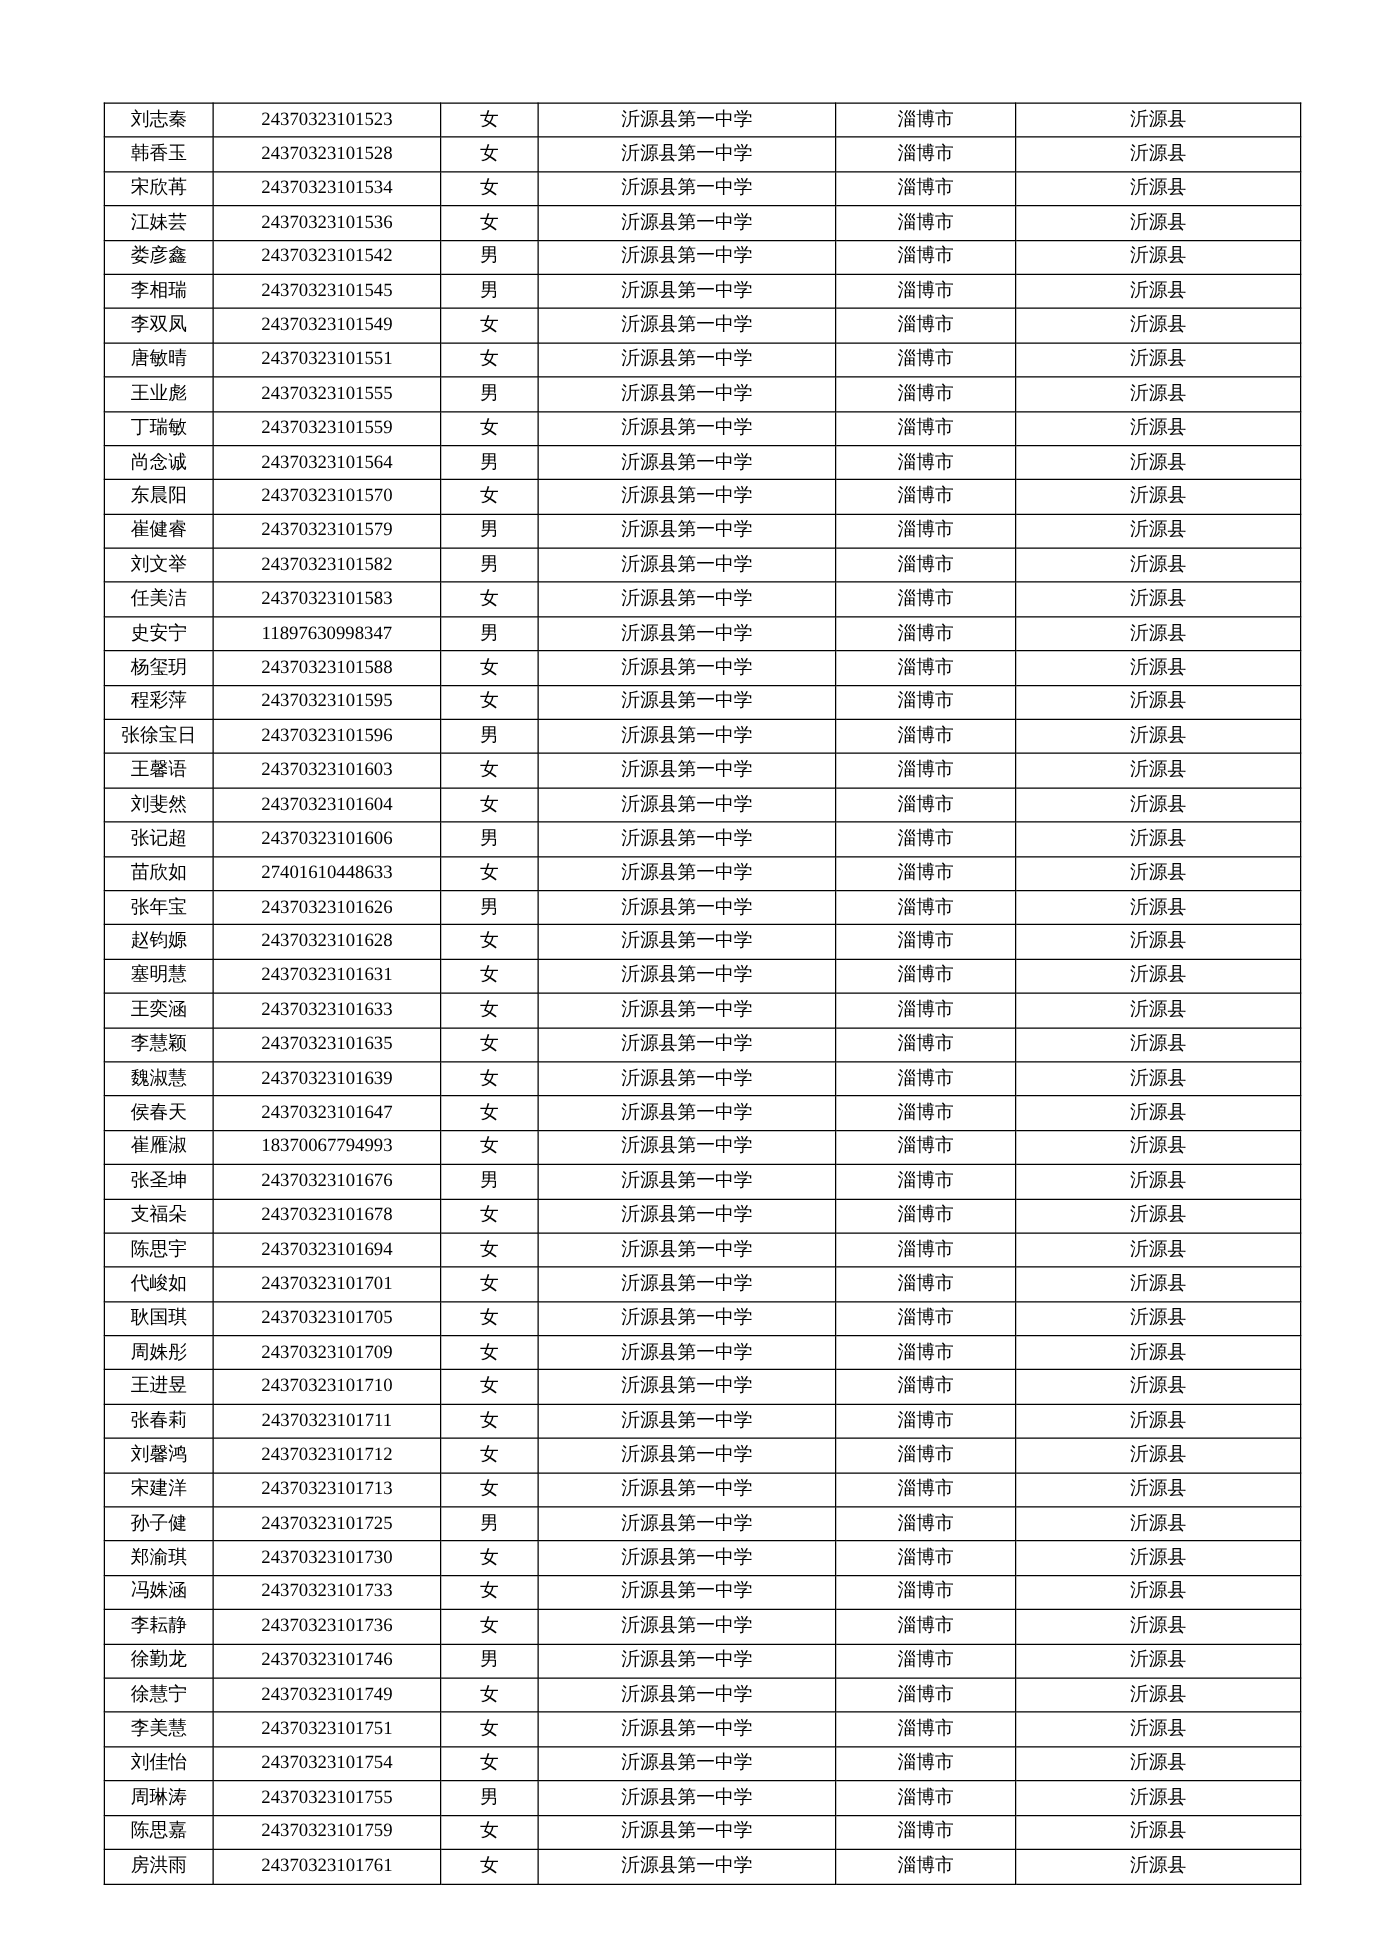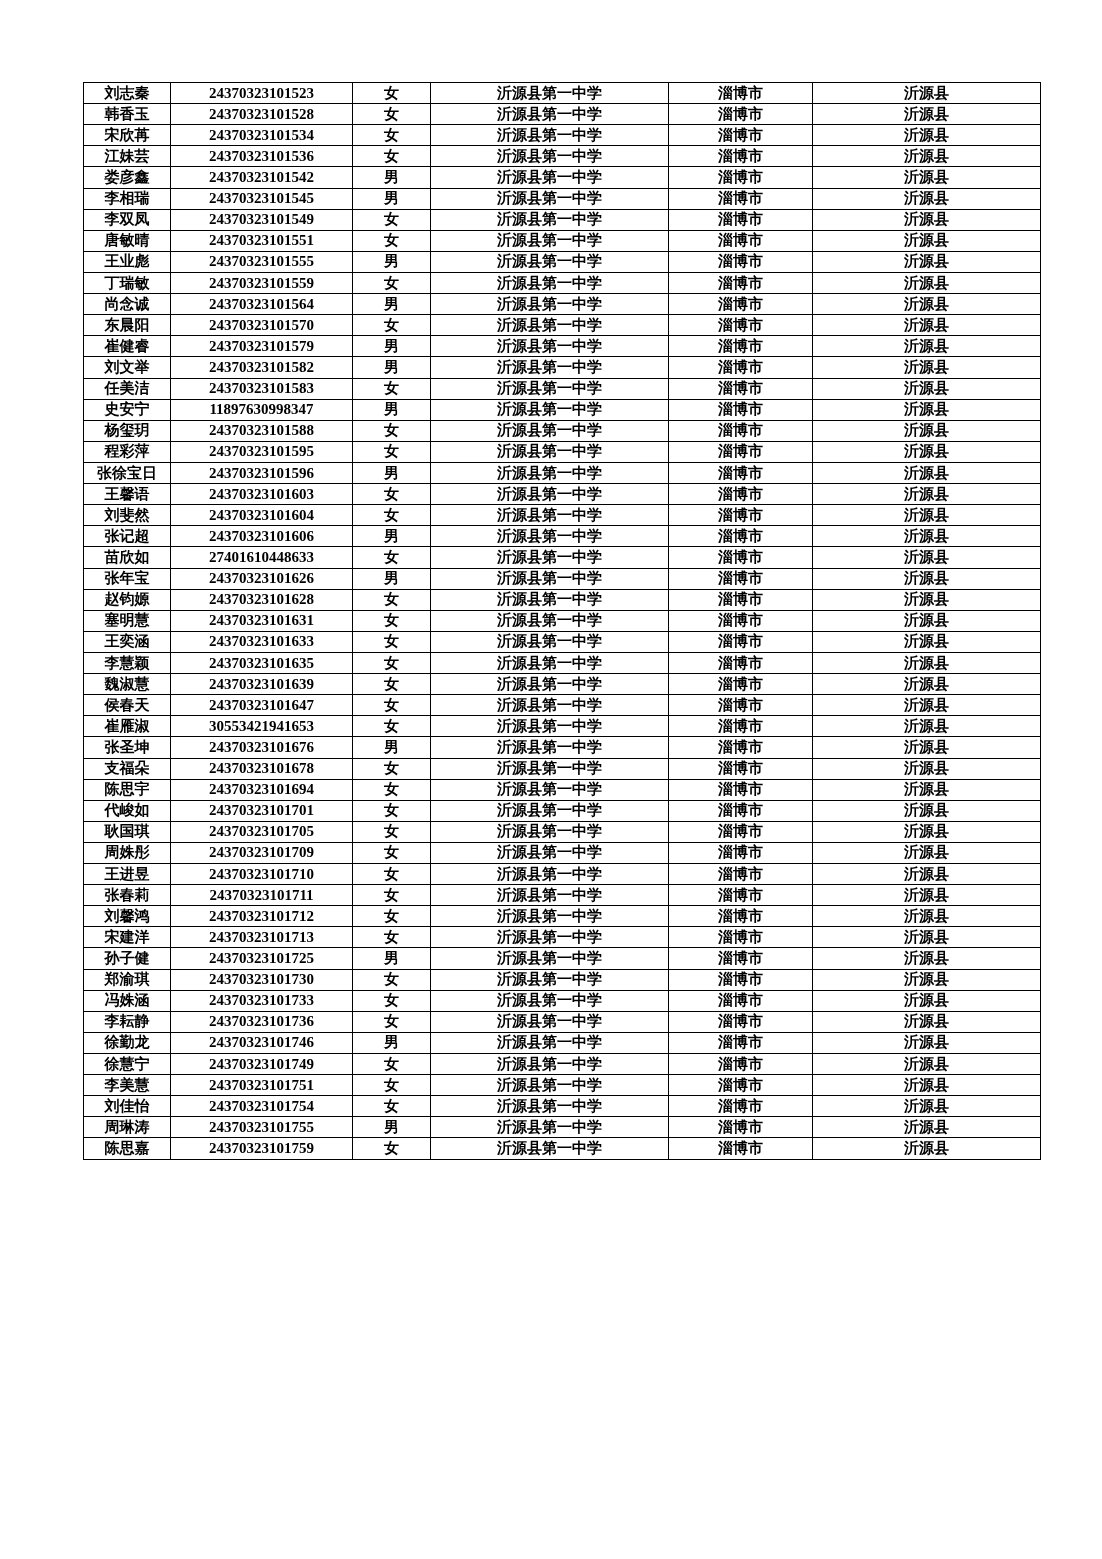--- a/index.html
+++ b/index.html
@@ -14,24 +14,23 @@
     background: #ffffff;
     font-family: "Liberation Serif", serif;
     color: #000000;
     overflow: hidden;
   }
   table.roster {
     position: absolute;
     left: 83px;
     top: 82px;
     width: 957px;
-    height: 1078px;
+    height: 1426px;
     border-collapse: collapse;
     table-layout: fixed;
-    font-weight: bold;
   }
   table.roster td {
     border: 1px solid #000000;
     text-align: center;
     vertical-align: middle;
     font-size: 15px;
     line-height: 1;
     padding: 0;
     white-space: nowrap;
     overflow: hidden;
@@ -303,21 +302,21 @@
         <tr>
           <td>侯春天</td>
           <td>24370323101647</td>
           <td>女</td>
           <td>沂源县第一中学</td>
           <td>淄博市</td>
           <td>沂源县</td>
         </tr>
         <tr>
           <td>崔雁淑</td>
-          <td>30553421941653</td>
+          <td>18370067794993</td>
           <td>女</td>
           <td>沂源县第一中学</td>
           <td>淄博市</td>
           <td>沂源县</td>
         </tr>
         <tr>
           <td>张圣坤</td>
           <td>24370323101676</td>
           <td>男</td>
           <td>沂源县第一中学</td>
@@ -464,20 +463,28 @@
           <td>周琳涛</td>
           <td>24370323101755</td>
           <td>男</td>
           <td>沂源县第一中学</td>
           <td>淄博市</td>
           <td>沂源县</td>
         </tr>
         <tr>
           <td>陈思嘉</td>
           <td>24370323101759</td>
+          <td>女</td>
+          <td>沂源县第一中学</td>
+          <td>淄博市</td>
+          <td>沂源县</td>
+        </tr>
+        <tr>
+          <td>房洪雨</td>
+          <td>24370323101761</td>
           <td>女</td>
           <td>沂源县第一中学</td>
           <td>淄博市</td>
           <td>沂源县</td>
         </tr>
       </tbody>
   </table>
 
   <div class="watermark">高考直通车</div>
 

